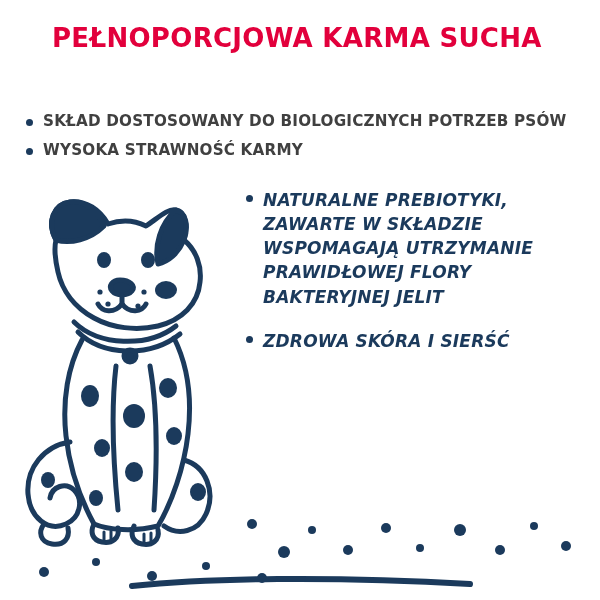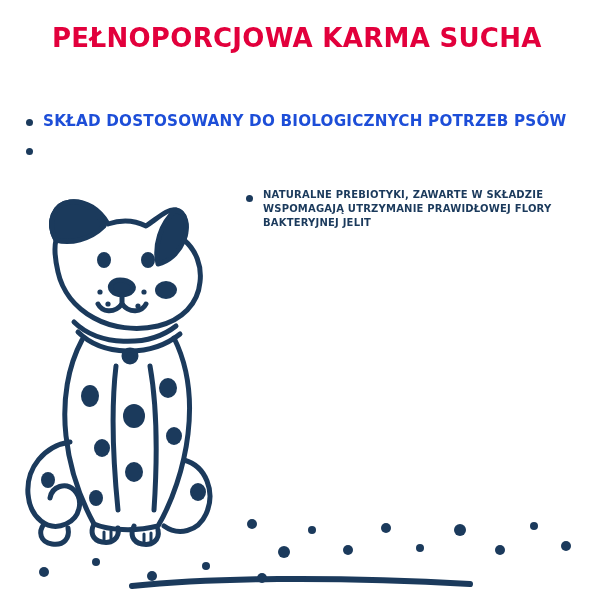--- a/index.html
+++ b/index.html
@@ -54,21 +54,21 @@
   .dot {
     flex: 0 0 auto;
     width: 7px;
     height: 7px;
     border-radius: 50%;
     background: #1b3a5c;
     margin-top: 7px;
     margin-right: 10px;
   }
   .top-list .txt {
-    color: #1d4ed8;
+    color: #404040;
     font-size: 15.2px;
     font-weight: bold;
     letter-spacing: 0.2px;
     line-height: 1.25;
     text-transform: uppercase;
   }
 
   
   .right-list {
     position: absolute;
@@ -76,25 +76,26 @@
     left: 246px;
     width: 346px;
   }
   .right-list .bullet-row {
     display: flex;
     align-items: flex-start;
     margin-bottom: 20px;
   }
   .right-list .txt {
     color: #1b3a5c;
-    font-size: 10px;
+    font-size: 17px;
     font-weight: bold;
     letter-spacing: 0.2px;
     line-height: 1.42;
     text-transform: uppercase;
+    font-style: italic;
   }
 
   
   .dog {
     position: absolute;
     left: 8px;
     top: 180px;
     width: 244px;
     height: 380px;
   }
@@ -117,27 +118,32 @@
     <span>Pełnoporcjowa karma sucha</span>
   </div>
 
   <div class="top-list">
     <div class="bullet-row">
       <span class="dot"></span>
       <span class="txt">Skład dostosowany do biologicznych potrzeb psów</span>
     </div>
     <div class="bullet-row">
       <span class="dot"></span>
+      <span class="txt">Wysoka strawność karmy</span>
     </div>
   </div>
 
   <div class="right-list">
     <div class="bullet-row">
       <span class="dot"></span>
       <span class="txt">Naturalne prebiotyki, zawarte w składzie wspomagają utrzymanie prawidłowej flory bakteryjnej jelit</span>
+    </div>
+    <div class="bullet-row">
+      <span class="dot"></span>
+      <span class="txt">Zdrowa skóra i sierść</span>
     </div>
   </div>
 
   <svg class="dog" viewBox="0 0 244 380">
     <g fill="none" stroke="#1b3a5c" stroke-width="5" stroke-linecap="round" stroke-linejoin="round">
 
       <path d="M48 60 C38 42 46 24 62 22 C78 20 92 30 100 44 C112 40 126 40 138 46
                C150 38 160 28 168 30 C178 32 180 46 176 60 C188 70 194 86 192 102
                C190 124 174 140 150 146 C128 151 104 148 86 138 C66 127 54 110 50 92
                C47 79 46 68 48 60 Z"></path>

